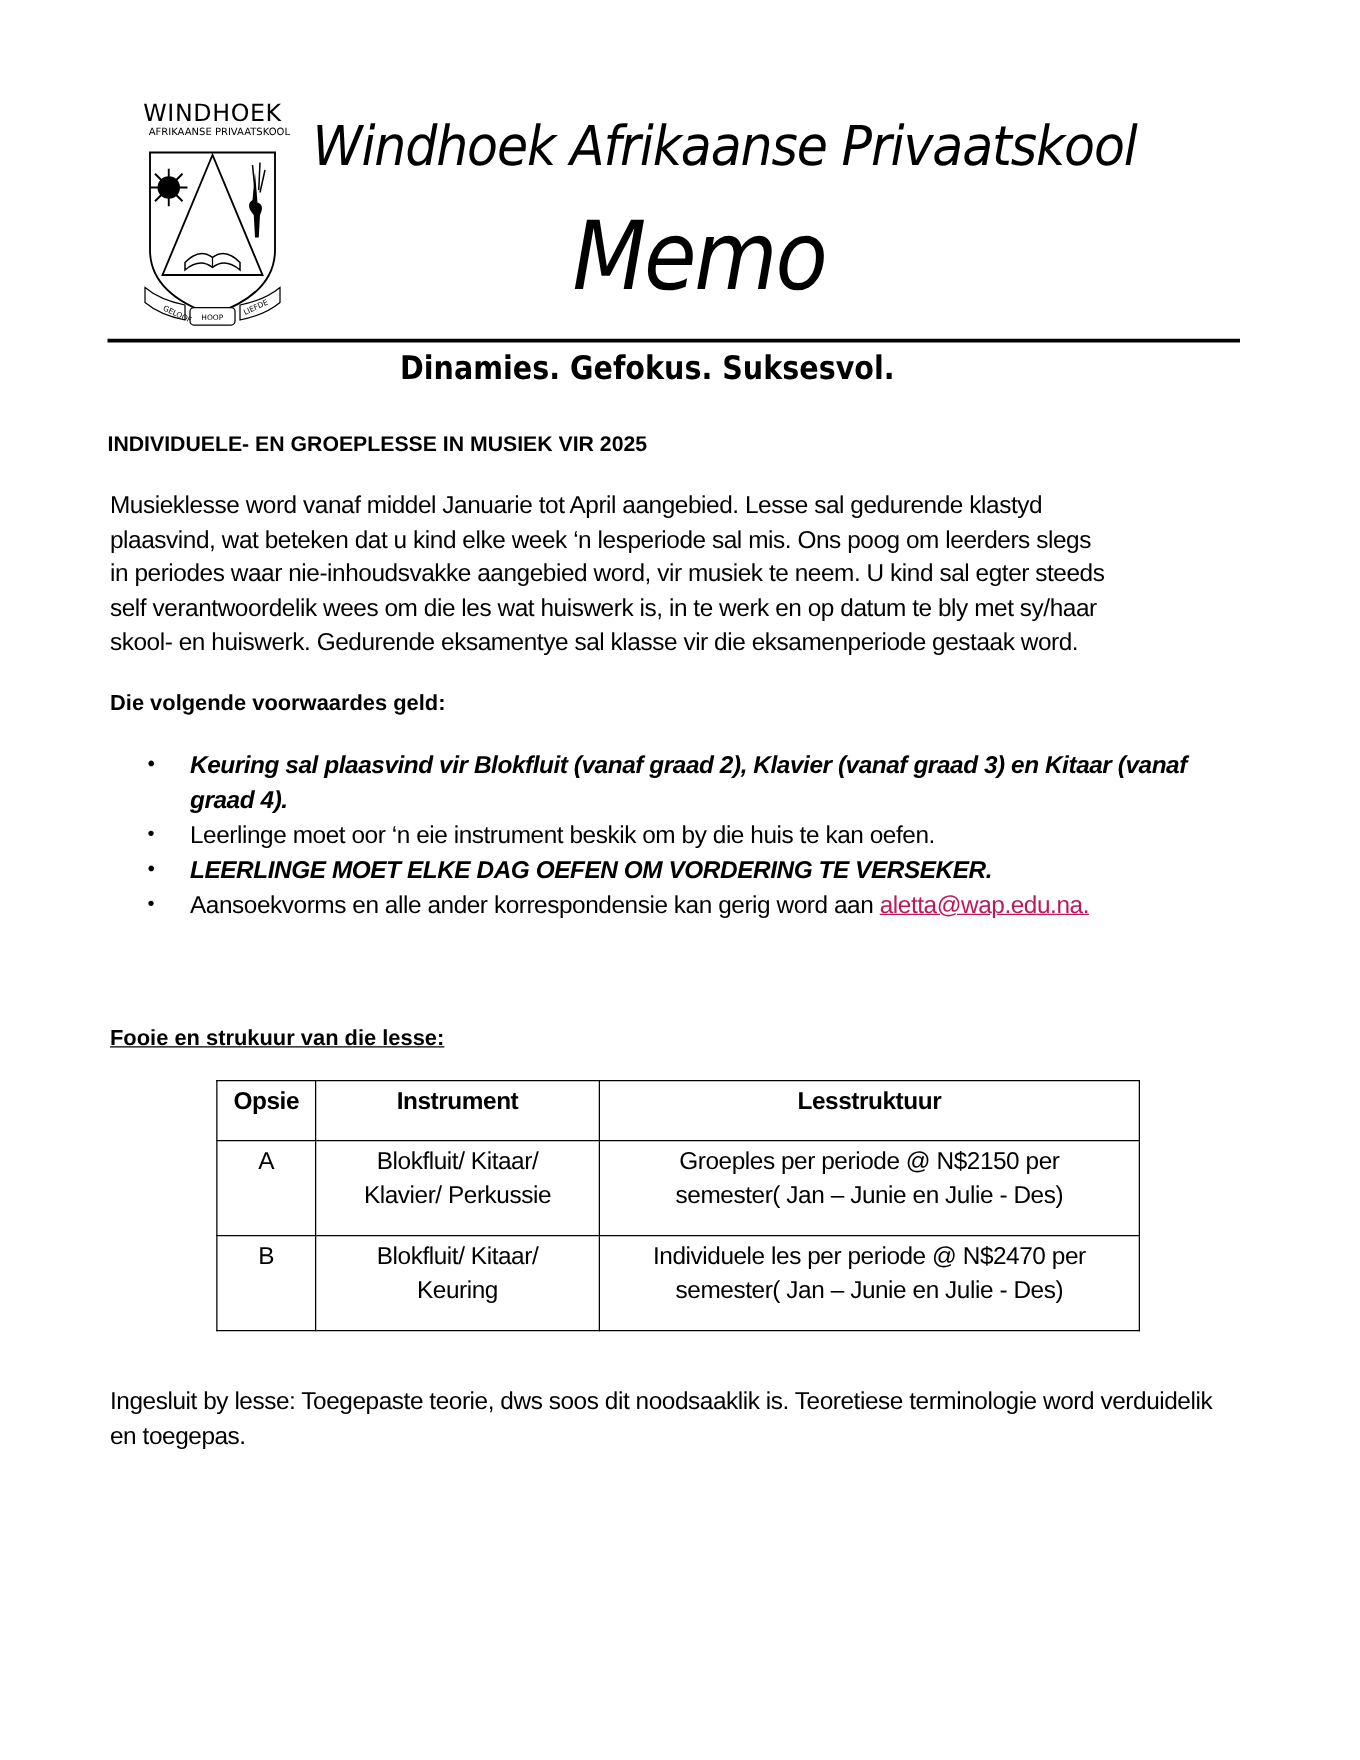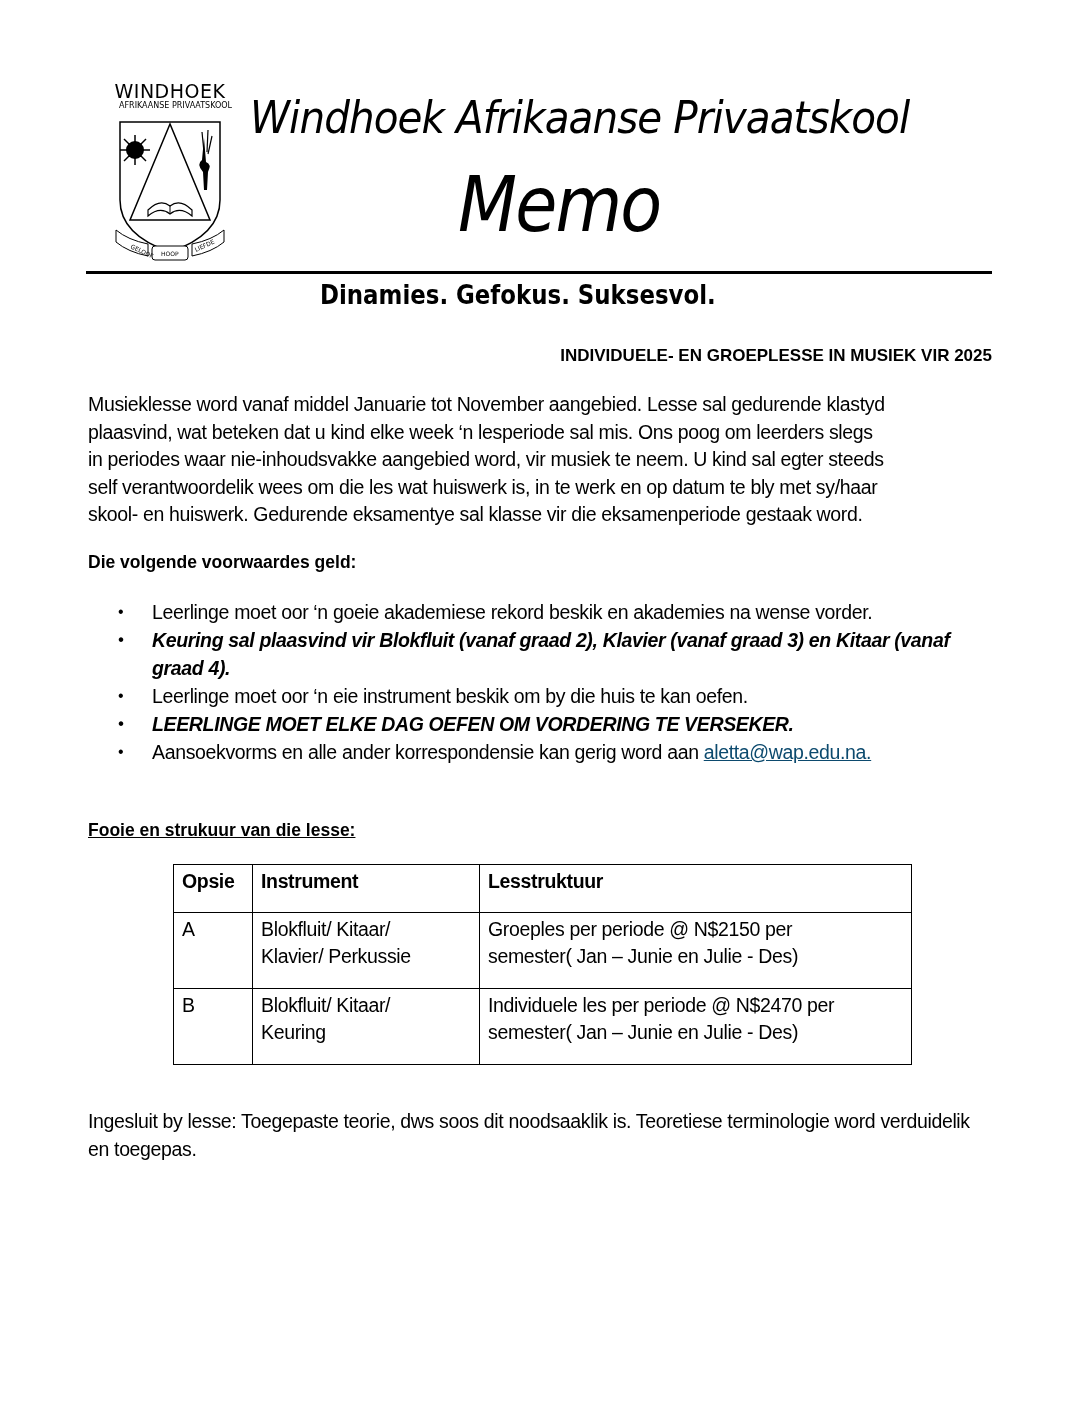--- a/index.html
+++ b/index.html
@@ -6,33 +6,33 @@
   body { width:1088px; height:1408px; position:relative; overflow:hidden; color:#000;
          font-family:"Liberation Sans", sans-serif; }
   .abs { position:absolute; }
   .crest { left:108px; top:80px; width:124px; height:190px; }
   .crest-title { left:108px; top:80px; width:124px; text-align:center; font-size:19px; letter-spacing:0.5px; font-family:"DejaVu Sans", sans-serif; }
   .crest-sub { left:108px; top:101px; width:124px; text-align:right; font-size:8px; font-family:"DejaVu Sans", sans-serif; }
   .school-name { left:250px; top:92px; width:740px; font-size:44px; font-style:italic; font-family:"DejaVu Sans", sans-serif; font-weight:normal; letter-spacing:-1px; transform:scaleX(0.92); transform-origin:left; white-space:nowrap; }
   .memo { left:458px; top:160px; font-size:76px; font-style:italic; font-family:"DejaVu Sans", sans-serif; letter-spacing:-2px; transform:scaleX(0.9); transform-origin:left; white-space:nowrap; }
   .rule { left:86px; top:271px; width:906px; height:3px; background:#000; }
   .motto { left:320px; top:280px; font-size:26px; font-weight:bold; font-family:"DejaVu Sans", sans-serif; transform:scaleX(0.88); transform-origin:left; white-space:nowrap; }
-  .heading { left:86px; top:346px; width:906px; text-align:right; font-size:17px; font-weight:bold; }
+  .heading { left:86px; top:346px; width:906px; text-align:left; font-size:17px; font-weight:bold; }
   .para { left:88px; top:391px; width:906px; font-size:19.5px; line-height:27.6px; }
   .para p { margin:0; white-space:nowrap; letter-spacing:-0.35px; }
   .subhead { font-size:17.5px; font-weight:bold; }
   .conds { left:88px; top:552px; }
   .bullets { left:118px; top:598px; width:880px; font-size:19.5px; line-height:28px; margin:0; padding:0; list-style:none; }
   .bullets li { position:relative; padding-left:34px; letter-spacing:-0.35px; }
   .bullets li::before { content:"\2022"; position:absolute; left:0; top:0; font-size:16px; }
   .bullets li.bold { font-weight:bold;font-style:italic; }
-  .link { color:#0c4a6e; text-decoration:underline; }
+  .link { color:#be185d; text-decoration:underline; }
   .fees { left:88px; top:820px;text-decoration:underline; }
   table.fees-table { position:absolute; left:173px; top:864px; width:739px; border-collapse:collapse; font-size:19.5px; letter-spacing:-0.35px; }
-  .fees-table td, .fees-table th { border:1.5px solid #000; vertical-align:top; text-align:left; padding:3px 8px 0 8px; line-height:27px; }
+  .fees-table td, .fees-table th { border:1.5px solid #000; vertical-align:top; text-align:center; padding:3px 8px 0 8px; line-height:27px; }
   .fees-table th { font-weight:bold; height:44px; }
   .fees-table tr.r td { height:72px; }
   .col1 { width:62px; } .col2 { width:210px; }
   .included { left:88px; top:1107px; width:906px; font-size:19.5px; line-height:28px; letter-spacing:-0.35px; }
   .included b { font-weight:normal; }
 </style>
 </head>
 <body>
 
 <div class="abs crest">
@@ -66,30 +66,29 @@
 <div class="abs crest-sub">AFRIKAANSE PRIVAATSKOOL</div>
 
 <div class="abs school-name">Windhoek Afrikaanse Privaatskool</div>
 <div class="abs memo">Memo</div>
 <div class="abs rule"></div>
 <div class="abs motto">Dinamies. Gefokus. Suksesvol.</div>
 
 <div class="abs heading">INDIVIDUELE- EN GROEPLESSE IN MUSIEK VIR 2025</div>
 
 <div class="abs para">
-  <p>Musieklesse word vanaf middel Januarie tot November aangebied. Lesse sal gedurende klastyd</p>
+  <p>Musieklesse word vanaf middel Januarie tot April aangebied. Lesse sal gedurende klastyd</p>
   <p>plaasvind, wat beteken dat u kind elke week ‘n lesperiode sal mis. Ons poog om leerders slegs</p>
   <p>in periodes waar nie-inhoudsvakke aangebied word, vir musiek te neem.  U kind sal egter steeds</p>
   <p>self verantwoordelik wees om die les wat huiswerk is, in te werk en op datum te bly met sy/haar</p>
   <p>skool- en huiswerk. Gedurende eksamentye sal klasse vir die eksamenperiode gestaak word.</p>
 </div>
 
 <div class="abs subhead conds">Die volgende voorwaardes geld:</div>
 <ul class="abs bullets">
-  <li>Leerlinge moet oor ‘n goeie akademiese rekord beskik en akademies na wense vorder.</li>
   <li class="bold">Keuring sal plaasvind vir Blokfluit (vanaf graad 2), Klavier (vanaf graad 3) en Kitaar (vanaf graad 4).</li>
   <li>Leerlinge moet oor ‘n eie instrument beskik om by die huis te kan oefen.</li>
   <li class="bold">LEERLINGE MOET  ELKE DAG OEFEN OM VORDERING TE VERSEKER.</li>
   <li><span>Aansoekvorms en alle ander korrespondensie kan gerig word aan </span><a class="link">aletta@wap.edu.na.</a></li>
 </ul>
 
 <div class="abs subhead fees">Fooie en strukuur van die lesse:</div>
 <table class="fees-table">
   <tbody>
       <tr>

